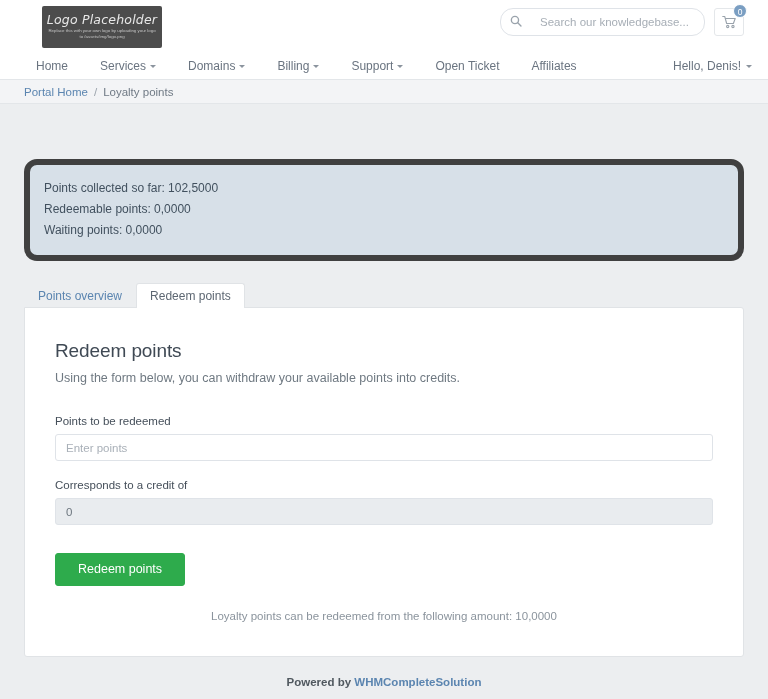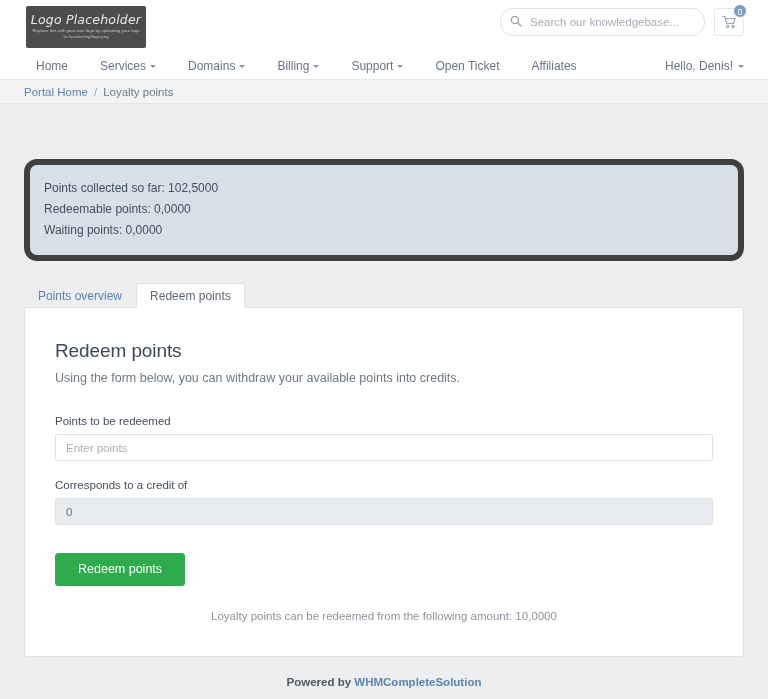--- a/index.html
+++ b/index.html
@@ -34,21 +34,21 @@
     background: #4c4c4c;
     border-radius: 2px;
     color: #ffffff;
     display: flex;
     flex-direction: column;
     align-items: center;
     justify-content: center;
     text-align: center;
     padding: 3px 4px;
     overflow: hidden;
-    margin-left: 2px;
+    margin-left: 18px;
   }
   .logo-title {
     font-family: "DejaVu Sans", sans-serif;
     font-style: italic;
     font-size: 12.5px;
     letter-spacing: 0.2px;
     color: #e8e8e8;
     line-height: 1.1;
     white-space: nowrap;
   }
@@ -71,21 +71,21 @@
 
   .search-wrap {
     width: 205px;
     height: 28px;
     border: 1px solid #dfe3e8;
     border-radius: 13px;
     background: #fff;
     display: flex;
     align-items: center;
     padding: 0 9px;
-    gap: 8px;
+    gap: 18px;
   }
   .search-ico { flex: 0 0 auto; display: block; }
   .search-input {
     border: 0;
     outline: 0;
     flex: 1;
     font-family: "Liberation Sans", sans-serif;
     font-size: 11.5px;
     color: #5a6673;
     background: transparent;
@@ -146,21 +146,21 @@
   .caret {
     width: 0; height: 0;
     border-left: 3.2px solid transparent;
     border-right: 3.2px solid transparent;
     border-top: 3.6px solid #8b949e;
     display: inline-block;
     margin-top: 1px;
   }
   .nav-right {
     position: absolute;
-    right: 24px;
+    right: 16px;
     display: flex;
     align-items: center;
     gap: 5px;
     font-size: 12px;
     color: #6a7480;
     cursor: pointer;
   }
 
   
   .breadcrumb-bar {

